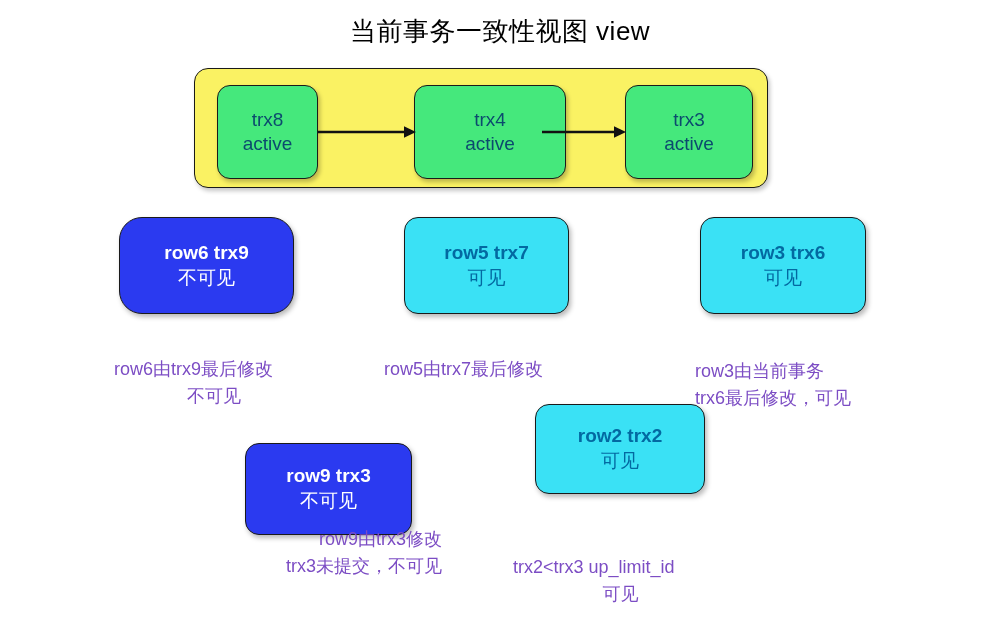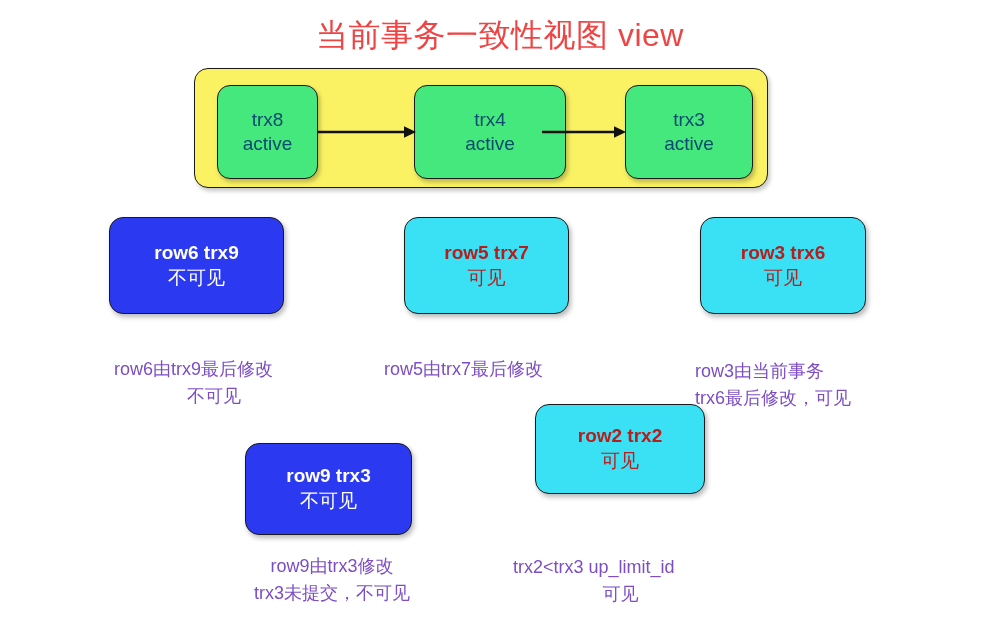--- a/index.html
+++ b/index.html
@@ -23,22 +23,22 @@
   }
 
   .abs { position: absolute; }
 
   
   #diagram-title {
     left: 0;
     top: 14px;
     width: 1000px;
     text-align: center;
-    font-size: 32px;
-    color: #ef4444;
+    font-size: 26px;
+    color: #000000;
     letter-spacing: 0.5px;
     white-space: nowrap;
   }
 
   
   #active-trx-group {
     left: 194px;
     top: 68px;
     width: 574px;
     height: 120px;
@@ -84,44 +84,44 @@
     box-shadow: 2px 3px 5px rgba(0,0,0,0.28);
     display: flex;
     flex-direction: column;
     align-items: center;
     justify-content: center;
     line-height: 1.3;
     font-size: 19px;
   }
   .row-card .card-line-1 { font-weight: bold; }
   .card-invisible { background: #2b3af0; color: #ffffff; }
-  .card-visible   { background: #3ae1f5; color: #b91c1c; }
+  .card-visible   { background: #3ae1f5; color: #0369a1; }
 
-  #row-card-0 { left: 109px; top: 217px; width: 175px; height: 97px; }
+  #row-card-0 { left: 119px; top: 217px; width: 175px; height: 97px; border-radius: 23px; }
   #row-card-1 { left: 404px; top: 217px; width: 165px; height: 97px; }
   #row-card-2 { left: 700px; top: 217px; width: 166px; height: 97px; }
   #row-card-3 { left: 245px; top: 427px; width: 167px; height: 92px; margin-top: 16px; }
   #row-card-4 { left: 535px; top: 404px; width: 170px; height: 90px; }
 
   
   .caption {
     position: absolute;
     color: #7c4dc4;
     font-size: 18px;
     line-height: 1.5;
     white-space: nowrap;
     margin-top: 27px;
   }
   .caption .cap-line { display: block; }
 
   #caption-0 { left: 114px; top: 329px; width: 200px; text-align: left; }
   #caption-0 .cap-line-2 { text-align: center; }
   #caption-1 { left: 384px; top: 329px; width: 220px; text-align: left; }
   #caption-2 { left: 695px; top: 331px; width: 220px; text-align: left; }
-  #caption-3 { left: 222px; top: 526px; width: 220px; text-align: center; }
+  #caption-3 { left: 222px; top: 499px; width: 220px; text-align: right; }
   #caption-4 { left: 513px; top: 527px; width: 215px; text-align: left; }
   #caption-4 .cap-line-2 { text-align: center; }
 </style>
 </head>
 <body>
 
 <div id="canvas">
 
   <div class="abs" id="diagram-title">当前事务一致性视图 view</div>
 

